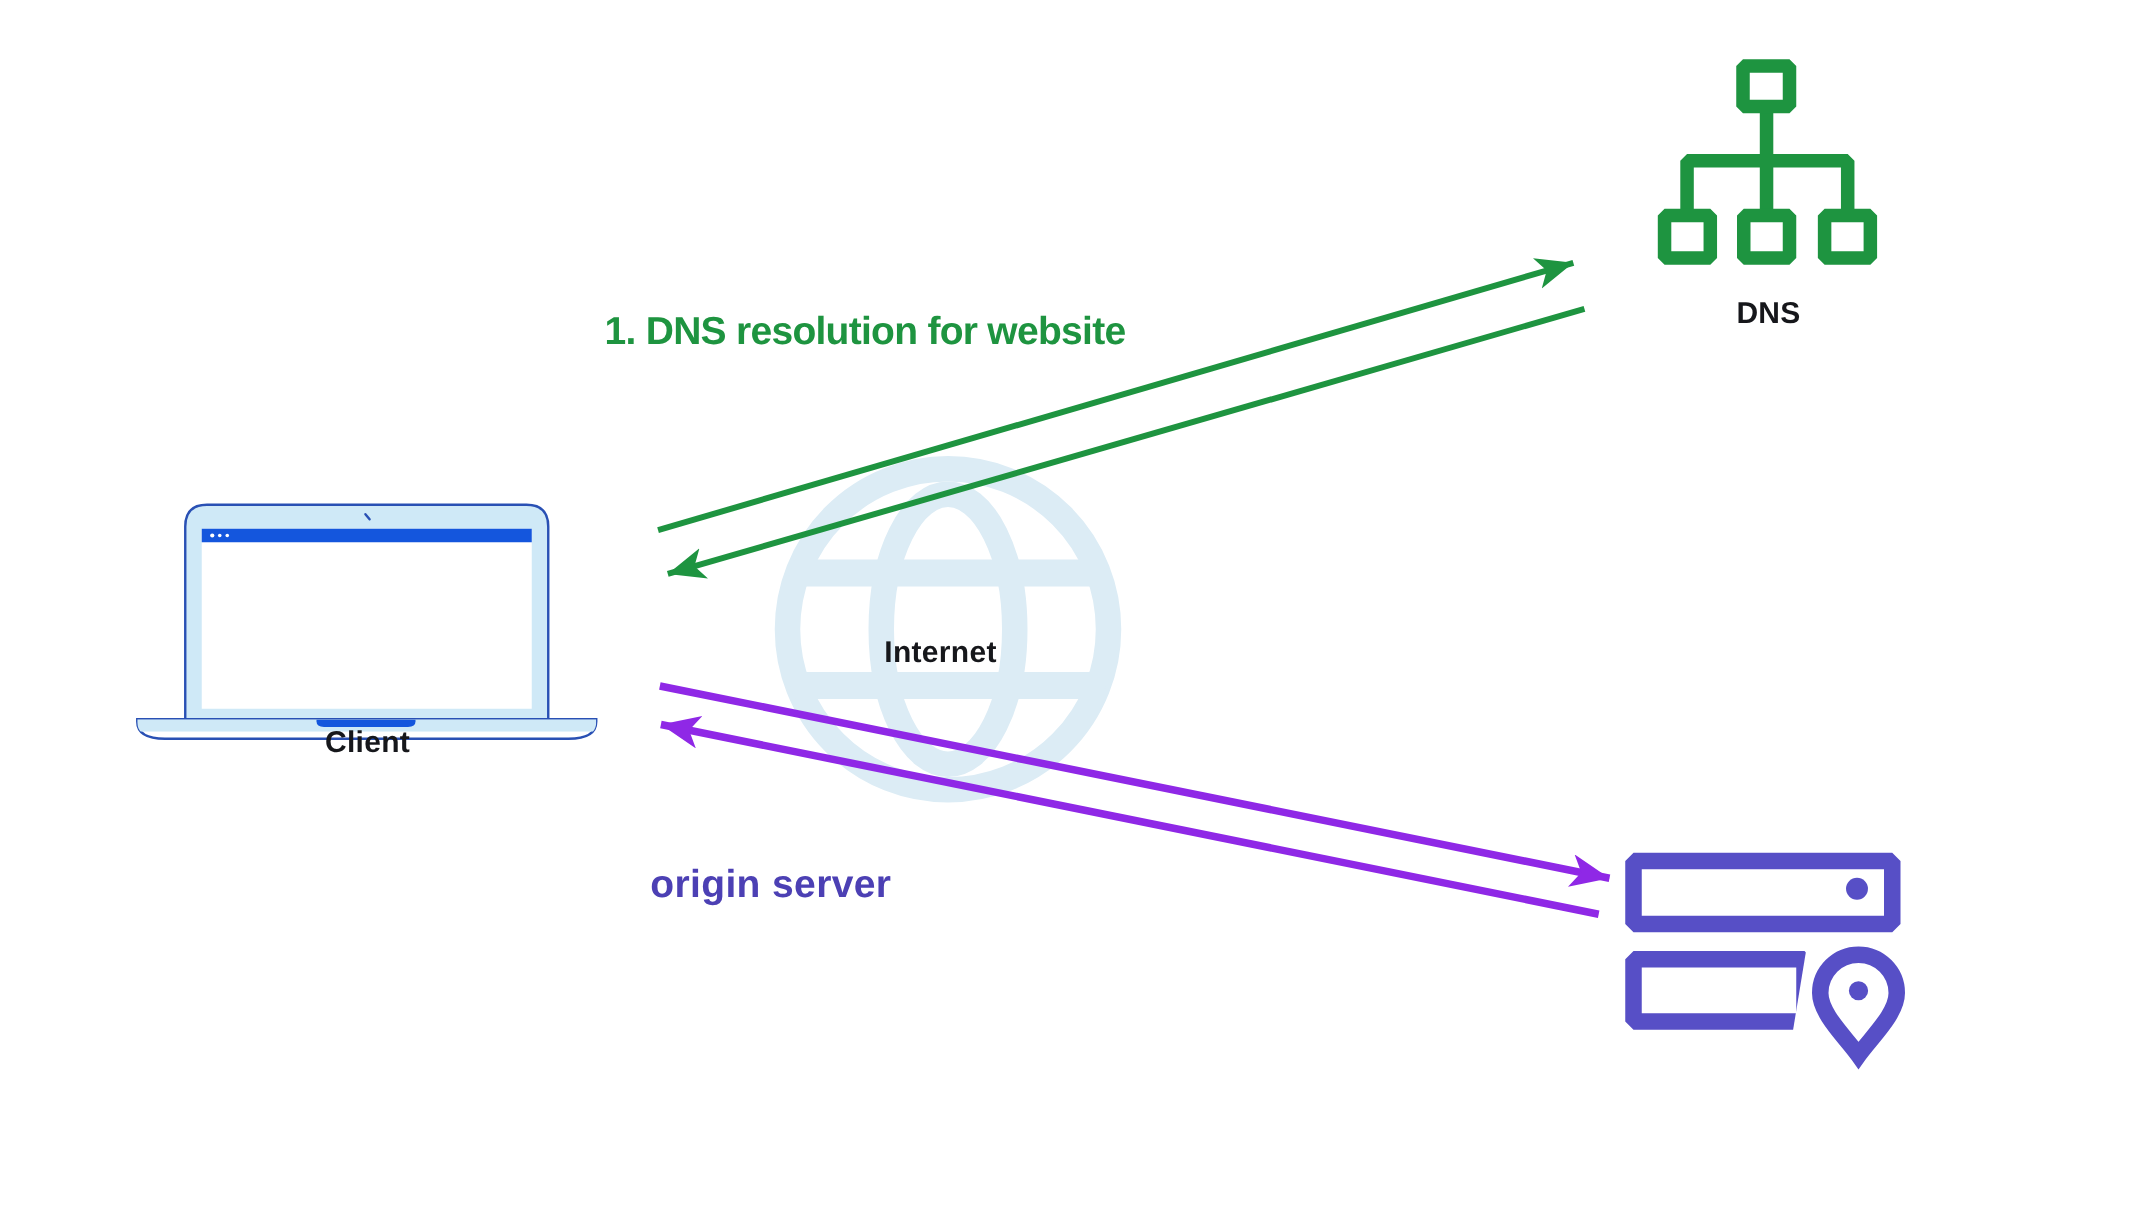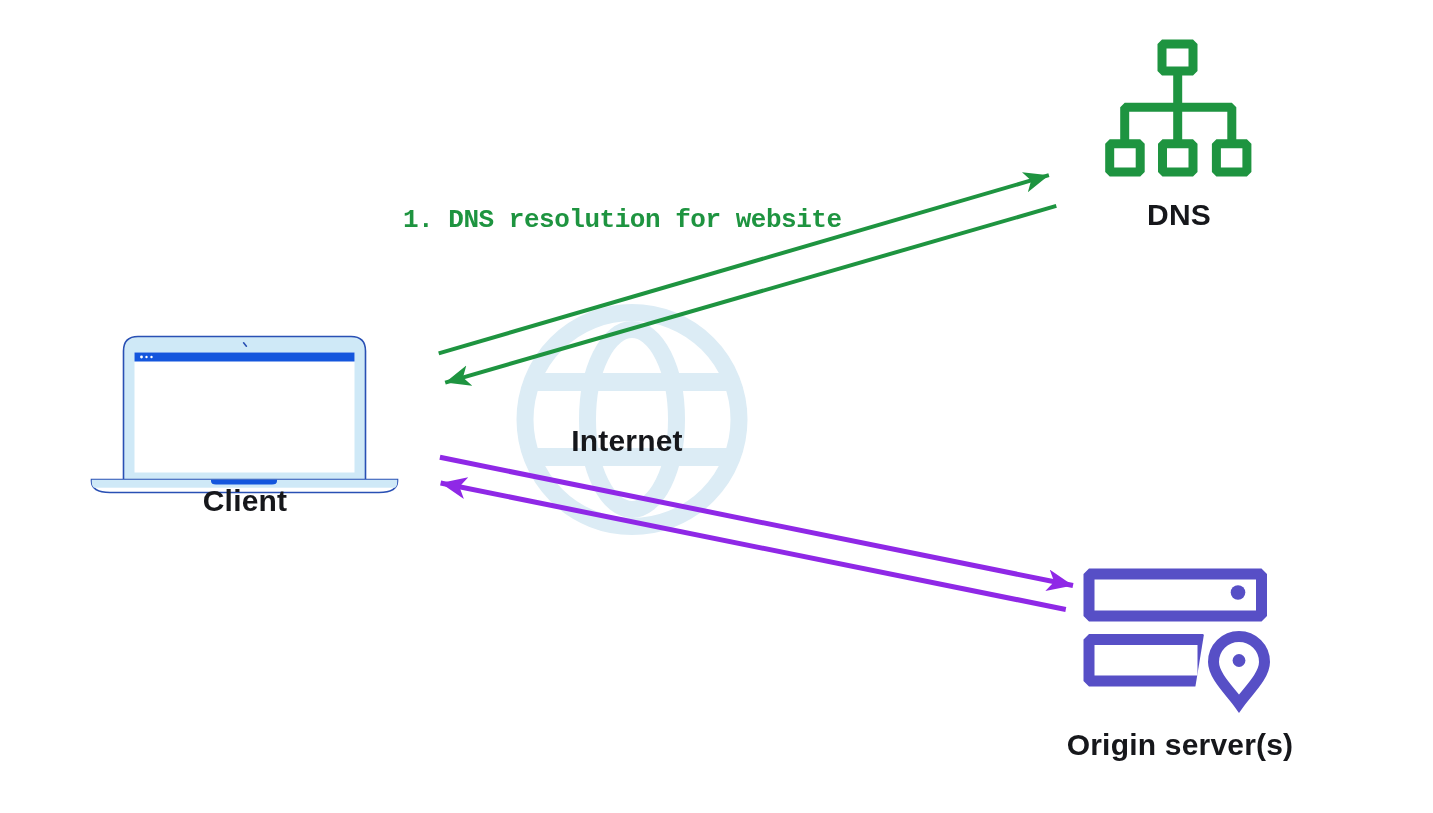--- a/index.html
+++ b/index.html
@@ -1,22 +1,22 @@
 <!DOCTYPE html>
 <html style="--bg: #ffffff; --label: #16171b; --green: #1e9440; --purple: #8f28e6; --indigo: #574fc6; --indigoText: #4c40b4; --laptopFill: #cfe9f7; --laptopStroke: #2950b4; --laptopBar: #1456dd; --globe: #dcecf5;"><head>
 <meta charset="utf-8">
 <style>
   html,body{margin:0;padding:0;background:#fff;}
   #canvas{position:relative;width:1433px;height:813px;background:var(--bg,#fff);overflow:hidden;
           font-family:"Liberation Sans", sans-serif;}
   #scene{position:absolute;left:0;top:0;}
-  .node-label{position:absolute;font-weight:bold;font-size:30px;color:var(--label,#16171b);
+  .node-label{position:absolute;font-weight:bold;font-size:20px;color:var(--label,#16171b);
               transform:translateX(-50%);white-space:nowrap;letter-spacing:0.2px;}
   .annotation{position:absolute;font-weight:bold;white-space:nowrap;}
-  #step1-annotation{font-size:26px;letter-spacing:-0.48px;font-family:Liberation Mono, monospace;}
+  #step1-annotation{font-size:26px;letter-spacing:-0.48px;}
   #step2-annotation{font-size:26px;letter-spacing:0.25px;}
   #step1-annotation{color:var(--green,#1e9440);}
   #step2-annotation{color:var(--indigoText,#4c40b4);line-height:31px;}
   #step2-line2{margin-left:23.5px;}
 </style>
 </head>
 <body>
 
 <div id="canvas">
   <svg id="scene" width="1433" height="813" viewBox="0 0 1433 813">
@@ -91,18 +91,18 @@
       <g transform="translate(0.5,2.5)">
         <path d="M1238.5,701 C1230,689 1213,673.5 1213,659.5 A25.5,25.5 0 1 1 1264,659.5 C1264,673.5 1247,689 1238.5,701 Z" fill="#ffffff" stroke="var(--indigo)" stroke-width="11"></path>
         <circle cx="1238.5" cy="658" r="6.4" fill="var(--indigo)"></circle>
       </g>
     </g>
   </svg>
 
   <div class="node-label" id="client-label" style="left:245px;top:484px">Client</div>
   <div class="node-label" id="internet-label" style="left:627px;top:424px">Internet</div>
   <div class="node-label" id="dns-label" style="left:1179px;top:198px">DNS</div>
-  <div class="node-label" id="origin-label" style="left:1180px;top:727.5px">Origin server(s)</div>
 
   <div class="annotation" id="step1-annotation" style="left:403px;top:205px">1. DNS resolution for website</div>
   <div class="annotation" id="step2-annotation" style="left:410px;top:574px">
+    <div id="step2-line2">origin server</div>
   </div>
 </div>
 
 </body></html>

